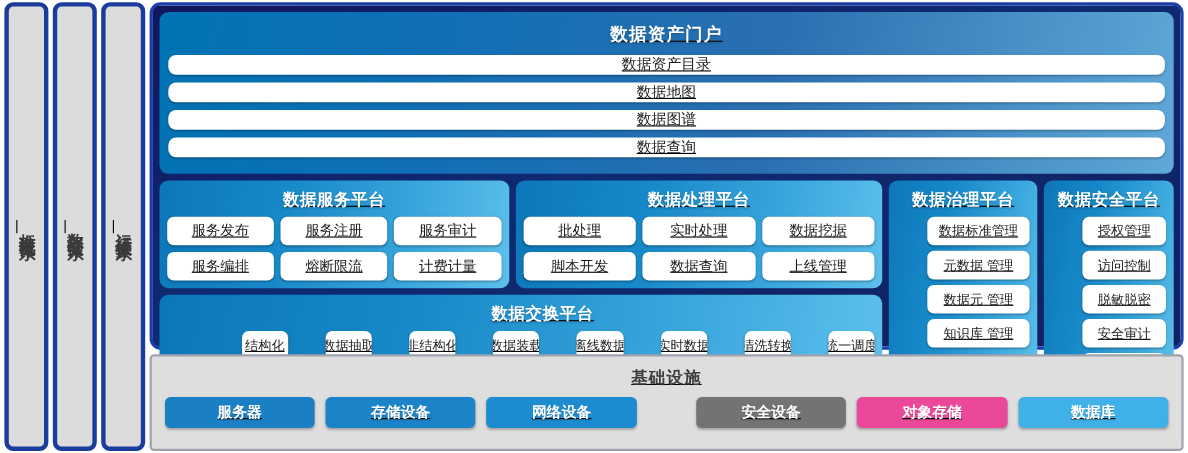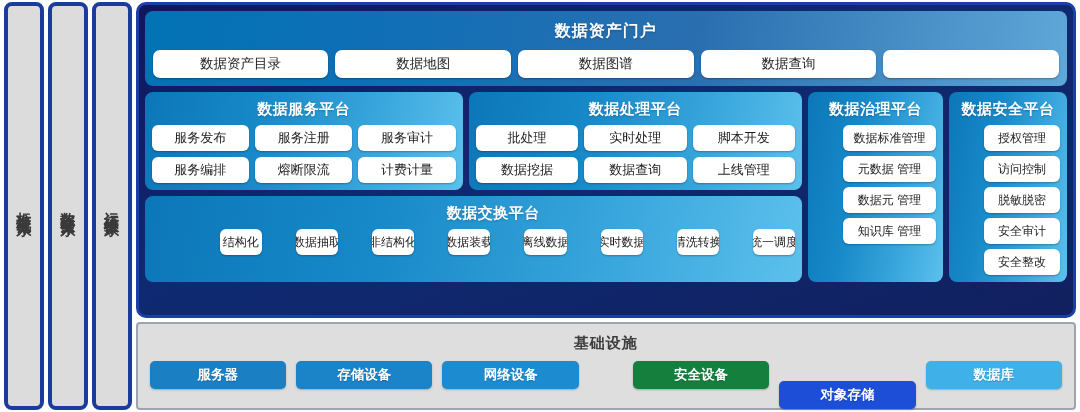--- a/index.html
+++ b/index.html
@@ -13,20 +13,21 @@
     font-family: "Liberation Sans", "DejaVu Sans", sans-serif;
     overflow: hidden;
   }
 
   #root {
     position: relative;
     width: 1080px;
     height: 344px;
     display: flex;
     box-sizing: border-box;
+    text-decoration: underline;
   }
 
   
   .sidebar-stack {
     width: 142px;
     height: 412px;
     display: flex;
     flex-direction: row;
     box-sizing: border-box;
     padding: 2px 4px 2px 4px;
@@ -91,20 +92,21 @@
     color: #ffffff;
     font-weight: bold;
     font-size: 16px;
     letter-spacing: 1px;
     padding: 4px 0 8px 0;
     text-shadow: 0 1px 2px rgba(0,0,0,.25);
   }
   .portal-row {
     display: flex;
     gap: 7px;
+    flex-direction: column;
   }
   .chip {
     flex: 1 1 0;
     background: #ffffff;
     border-radius: 7px;
     height: 28px;
     display: flex;
     align-items: center;
     justify-content: center;
     font-size: 13.5px;
@@ -273,22 +275,22 @@
                 <div class="cell">熔断限流</div>
                 <div class="cell">计费计量</div>
               </div>
             </div>
 
             <div class="plat plat-process">
               <div class="plat-title">数据处理平台</div>
               <div class="plat-grid3">
                 <div class="cell">批处理</div>
                 <div class="cell">实时处理</div>
+                <div class="cell">数据挖据</div>
                 <div class="cell">脚本开发</div>
-                <div class="cell">数据挖据</div>
                 <div class="cell">数据查询</div>
                 <div class="cell">上线管理</div>
               </div>
             </div>
 
           </div>
 
           <div class="plat plat-exchange">
             <div class="plat-title">数据交换平台</div>
             <div class="plat-grid8">
@@ -328,20 +330,20 @@
 
       </div>
     </div>
 
     <div class="infra">
       <div class="infra-title">基础设施</div>
       <div class="infra-row">
         <div class="infra-btn" style="background: rgb(27, 127, 196);">服务器</div>
         <div class="infra-btn" style="background: rgb(27, 131, 200);">存储设备</div>
         <div class="infra-btn" style="background: rgb(29, 139, 207);">网络设备</div>
-        <div class="infra-btn" style="background: #15803d; margin-left: 44px;">安全设备</div>
-        <div class="infra-btn" style="background: #1d4ed8; margin-top: 20px;">对象存储</div>
+        <div class="infra-btn" style="background: #737373; margin-left: 44px;">安全设备</div>
+        <div class="infra-btn" style="background: #ec4899;">对象存储</div>
         <div class="infra-btn" style="background: rgb(63, 176, 232);">数据库</div>
       </div>
     </div>
 
   </div>
 </div>
 
 </body></html>

